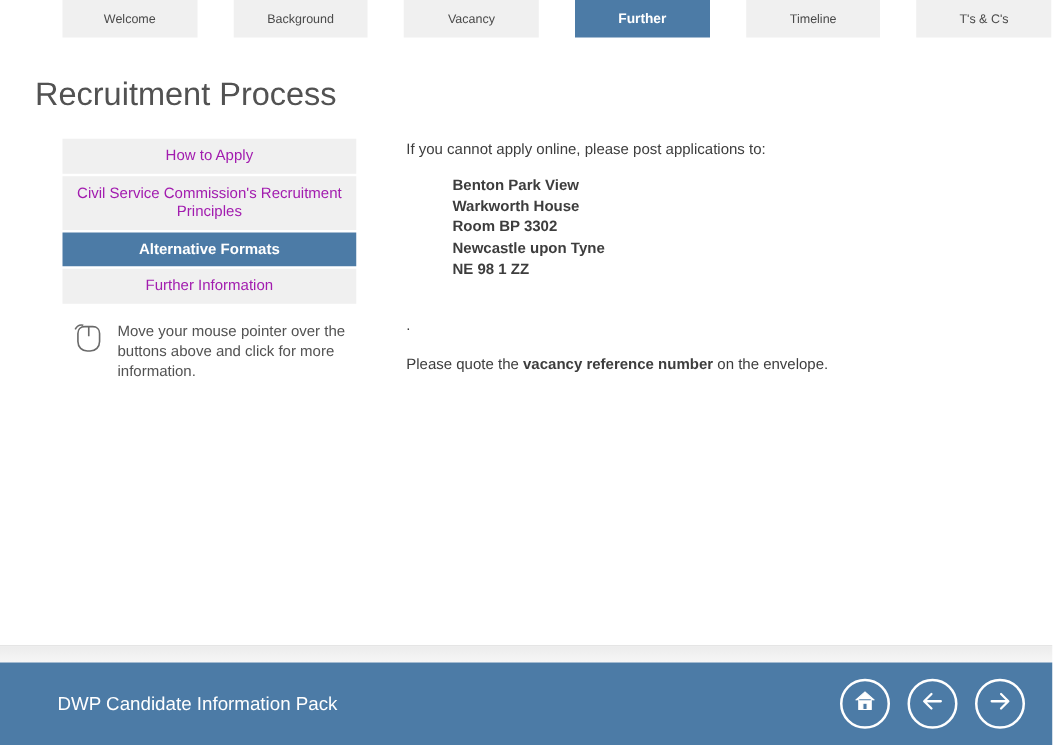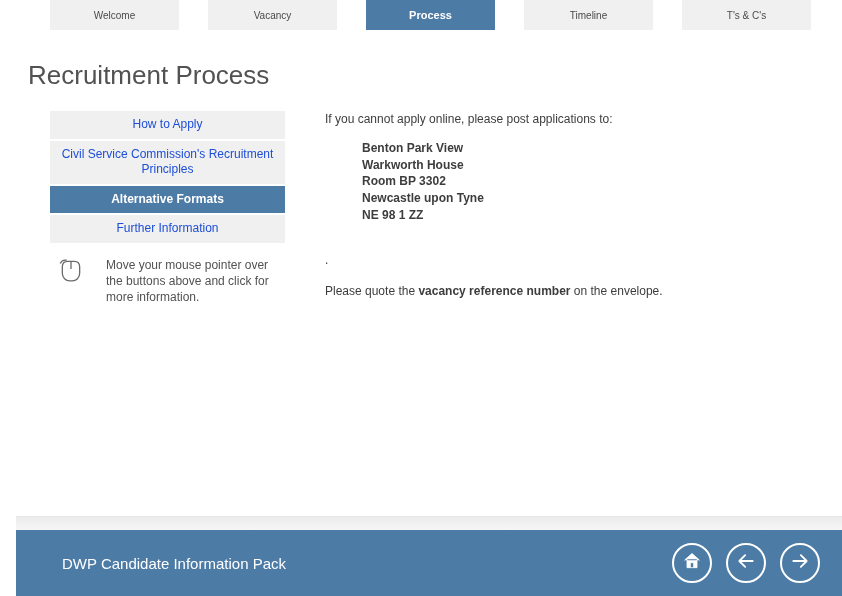--- a/index.html
+++ b/index.html
@@ -44,38 +44,38 @@
   .content {
     display: flex;
     padding-left: 50px;
   }
   .sidebar {
     width: 235px;
     flex-shrink: 0;
   }
   .side-item {
     background: #f0f0f0;
-    color: #1d4ed8;
+    color: #a21caf;
     font-size: 12px;
     padding: 6px 8px;
     text-align: center;
     margin-bottom: 2px;
     line-height: 1.3;
     cursor: pointer;
   }
   .side-item.active {
     background: #4c7ba6;
     color: #fff;
     font-weight: bold;
   }
   .hint-row {
     display: flex;
     align-items: flex-start;
     margin-top: 14px;
-    gap: 22px;
+    gap: 10px;
     padding: 0 2px 0 8px;
   }
   .mouse-icon svg { width: 26px; height: 26px; display:block; }
   .hint-text {
     font-size: 12px;
     color: #525252;
     line-height: 1.35;
   }
   .main {
     padding: 0 40px 0 40px;
@@ -83,21 +83,21 @@
     color: #3d3d3d;
     line-height: 1.4;
   }
   .main p { margin-bottom: 12px; }
   .main .addr { font-weight: bold; margin-bottom: 0; line-height: 1.4; margin-left: 37px; }
   .main .addr p { margin: 0; }
   .main .dot { margin-top: 28px; margin-bottom: 14px; }
   .main b { font-weight: bold; }
   .footer {
     position: absolute;
-    left: 16px;
+    left: 0;
     right: 0;
     bottom: 0;
     display: flex;
     flex-direction: column;
   }
   .footer-shade {
     height: 14px;
     background: linear-gradient(#ececec, #f6f6f6);
     border-top: 1px solid #e5e5e5;
   }
@@ -129,22 +129,23 @@
     cursor: pointer;
   }
   .circ-btn svg { width: 20px; height: 20px; stroke: #fff; fill: none; stroke-width: 2.2; }
   .circ-btn.home svg { fill: #fff; stroke: #fff; stroke-width: 1; }
 </style>
 </head>
 <body>
 
 <div class="top-tabs">
   <div class="tab">Welcome</div>
+  <div class="tab">Background</div>
   <div class="tab">Vacancy</div>
-  <div class="tab active">Process</div>
+  <div class="tab active">Further</div>
   <div class="tab">Timeline</div>
   <div class="tab">T's &amp; C's</div>
 </div>
 
 <h1 class="page-title">Recruitment Process</h1>
 
 <div class="content">
   <div class="sidebar">
     <div class="side-item">How to Apply</div>
     <div class="side-item">Civil Service Commission's Recruitment Principles</div>

